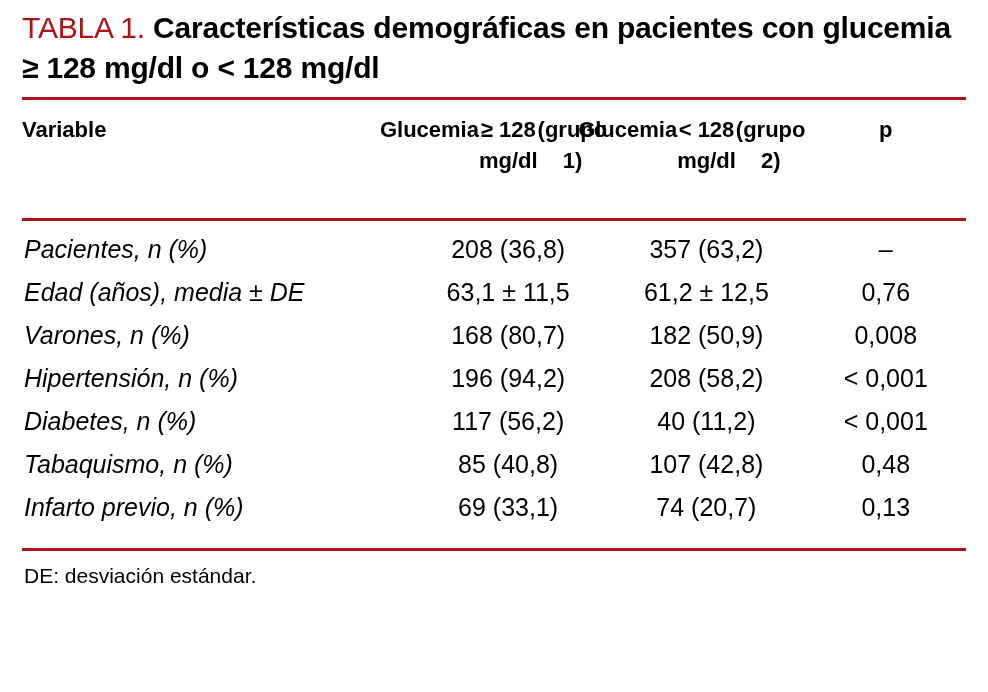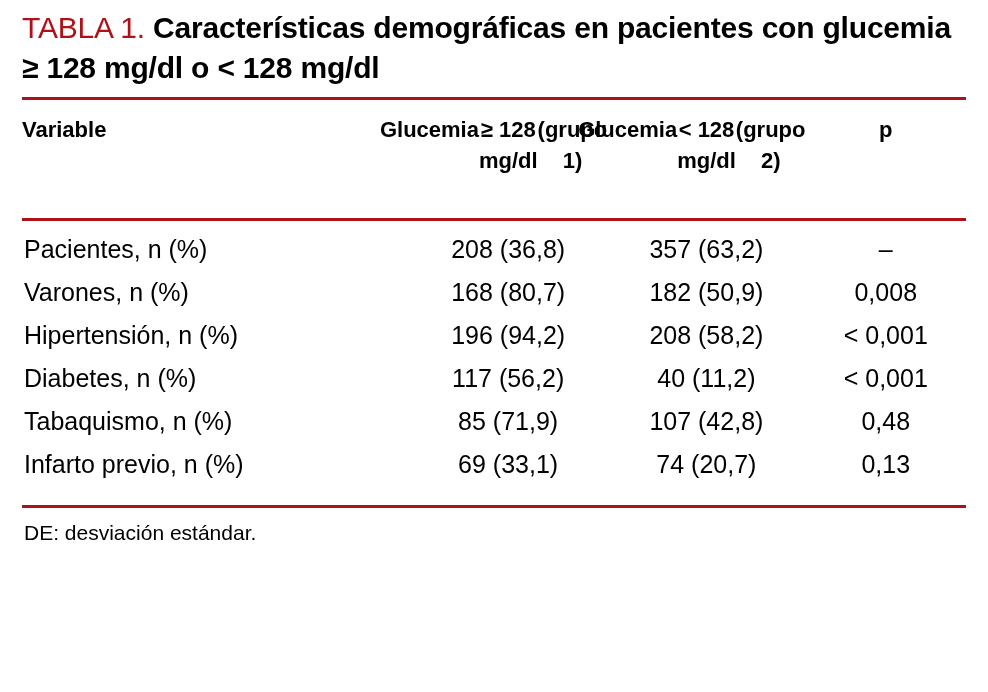--- a/index.html
+++ b/index.html
@@ -75,20 +75,21 @@
 
   tbody td {
     font-size: 25px;
     line-height: 1.0;
     padding: 9px 0 9px 0;
     white-space: nowrap;
   }
   td.variable-cell {
     text-align: left;
     padding-left: 2px;
+    font-style: italic;
   }
   td.num {
     text-align: center;
   }
   tbody tr:first-child td { padding-top: 16px; }
   tbody tr:last-child td { padding-bottom: 28px; }
 
   .footnote {
     font-size: 21px;
     line-height: 1.2;
@@ -156,40 +157,46 @@
       </tr>
     </thead>
     <tbody>
       <tr>
         <td class="variable-cell">Pacientes, n (%)</td>
         <td class="num">208 (36,8)</td>
         <td class="num">357 (63,2)</td>
         <td class="num">–</td>
       </tr>
       <tr>
+        <td class="variable-cell">Edad (años), media ± DE</td>
+        <td class="num">63,1 ± 11,5</td>
+        <td class="num">61,2 ± 12,5</td>
+        <td class="num">0,76</td>
+      </tr>
+      <tr>
         <td class="variable-cell">Varones, n (%)</td>
         <td class="num">168 (80,7)</td>
         <td class="num">182 (50,9)</td>
         <td class="num">0,008</td>
       </tr>
       <tr>
         <td class="variable-cell">Hipertensión, n (%)</td>
         <td class="num">196 (94,2)</td>
         <td class="num">208 (58,2)</td>
         <td class="num">&lt; 0,001</td>
       </tr>
       <tr>
         <td class="variable-cell">Diabetes, n (%)</td>
         <td class="num">117 (56,2)</td>
         <td class="num">40 (11,2)</td>
         <td class="num">&lt; 0,001</td>
       </tr>
       <tr>
         <td class="variable-cell">Tabaquismo, n (%)</td>
-        <td class="num">85 (71,9)</td>
+        <td class="num">85 (40,8)</td>
         <td class="num">107 (42,8)</td>
         <td class="num">0,48</td>
       </tr>
       <tr>
         <td class="variable-cell">Infarto previo, n (%)</td>
         <td class="num">69 (33,1)</td>
         <td class="num">74 (20,7)</td>
         <td class="num">0,13</td>
       </tr>
     </tbody>

